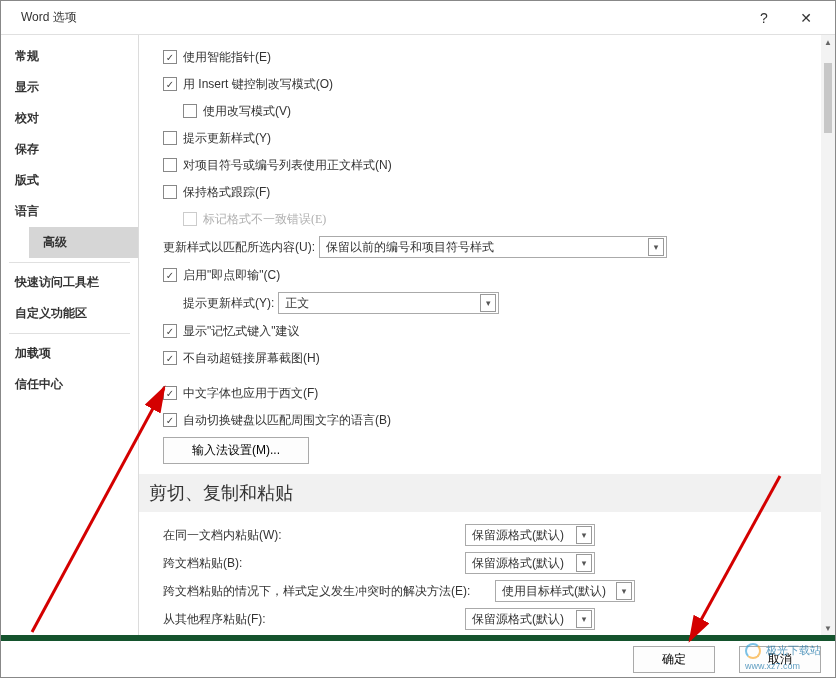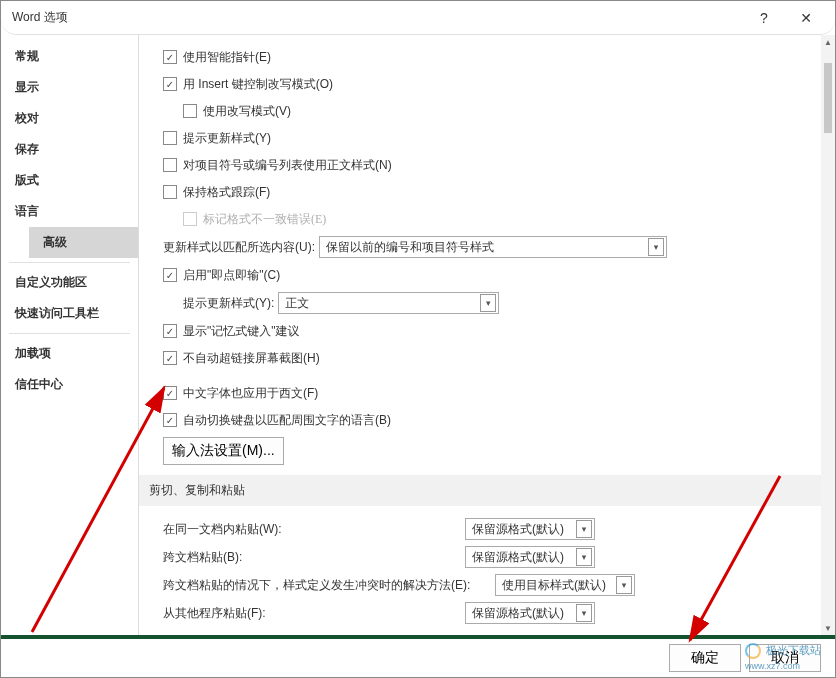--- a/index.html
+++ b/index.html
@@ -19,23 +19,22 @@
   background: #fff;
   border: 1px solid #888;
   display: flex;
   flex-direction: column;
 }
 .titlebar {
   height: 34px;
   background: #fff;
   display: flex;
   align-items: center;
-  padding: 0 8px 0 11px;
+  padding: 0 8px 0 20px;
   border-bottom: 1px solid #e0e0e0;
-  border-radius: 15px;
 }
 .titlebar .title { flex: 1; font-size: 12px; }
 .titlebar .help, .titlebar .close {
   width: 42px; height: 30px;
   display: flex; align-items: center; justify-content: center;
   font-size: 14px; cursor: pointer;
 }
 .body {
   flex: 1;
   display: flex;
@@ -128,46 +127,46 @@
   margin-left: 6px;
   border: 1px solid #999;
   width: 16px; height: 18px;
   display: flex; align-items: center; justify-content: center;
   font-size: 9px; color: #555;
   margin-right: -4px;
 }
 .btn {
   border: 1px solid #aaa;
   background: #fdfdfd;
-  padding: 4px 8px;
+  padding: 4px 28px;
   cursor: pointer;
-  font-size: 14px;
+  font-size: 12px;
 }
 .section-head {
   background: #f1f1f1;
   padding: 7px 10px;
   margin: 10px -8px 12px -8px;
-  font-size: 12px;
+  font-size: 18px;
 }
 .form-row {
   display: flex;
   align-items: center;
   margin-bottom: 6px;
   padding-left: 16px;
   gap: 8px;
 }
 .form-label { width: 290px; }
 .footer {
   height: 42px;
-  border-top: 4px solid #14532d;
+  border-top: 6px solid #14532d;
   display: flex;
   align-items: center;
   justify-content: flex-end;
   padding: 0 14px;
-  gap: 8px;
+  gap: 24px;
   position: relative;
 }
 .footer .btn { min-width: 72px; text-align: center; }
 .watermark {
   position: absolute;
   right: 14px; bottom: 6px;
   font-size: 11px;
   color: #0a6aa1;
   pointer-events: none;
   opacity: 0.65;
@@ -203,22 +202,22 @@
 
     <div class="sidebar">
       <div class="nav-item">常规</div>
       <div class="nav-item">显示</div>
       <div class="nav-item">校对</div>
       <div class="nav-item">保存</div>
       <div class="nav-item">版式</div>
       <div class="nav-item">语言</div>
       <div class="nav-item selected">高级</div>
       <div class="nav-sep"></div>
+      <div class="nav-item">快速访问工具栏</div>
       <div class="nav-item">自定义功能区</div>
-      <div class="nav-item">快速访问工具栏</div>
       <div class="nav-sep"></div>
       <div class="nav-item">加载项</div>
       <div class="nav-item">信任中心</div>
     </div>
 
     <div class="content">
       <div class="scroll">
 
         <div class="row indent1">
           <span class="checkbox checked"></span>

